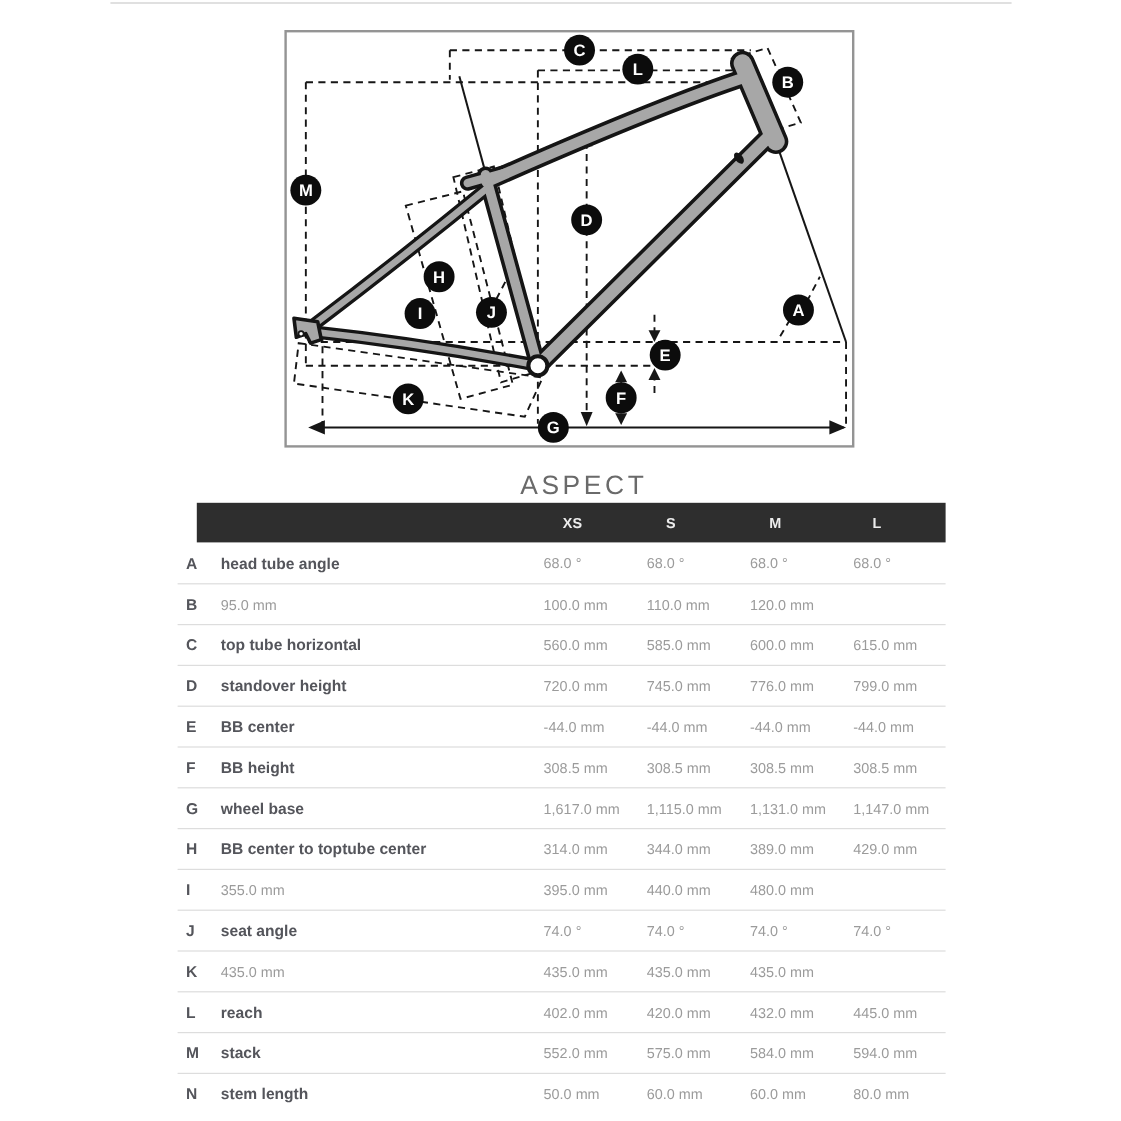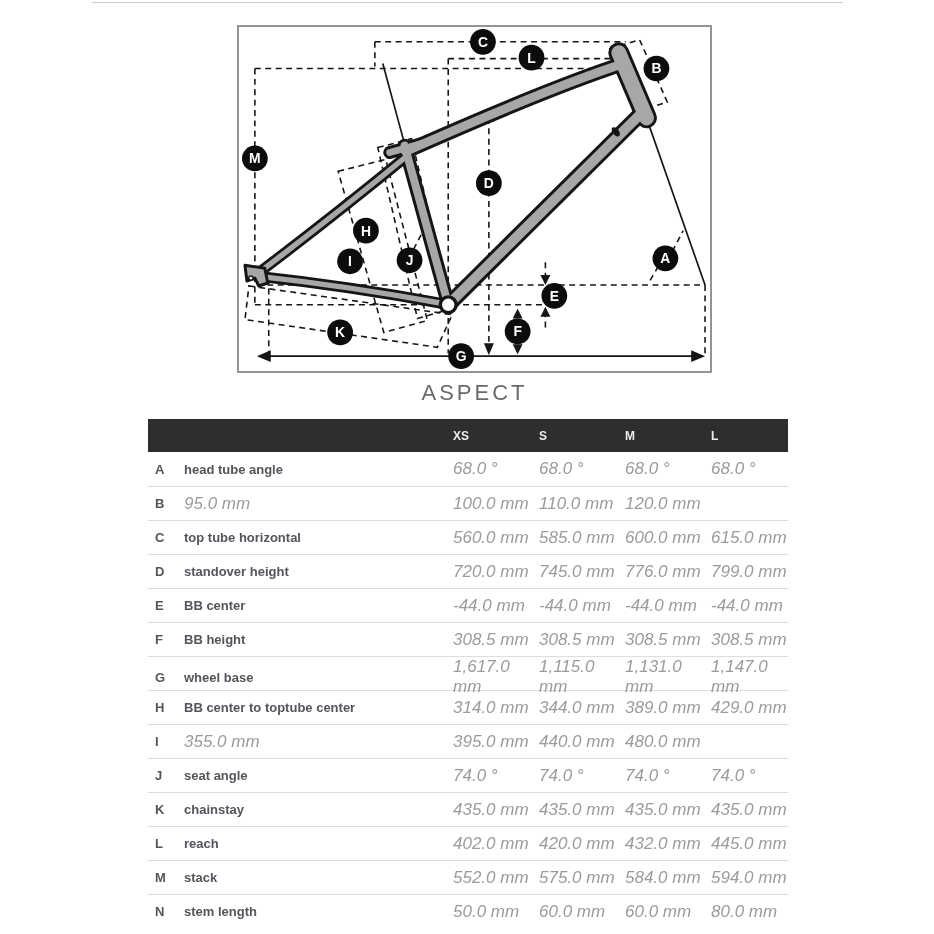--- a/index.html
+++ b/index.html
@@ -7,35 +7,35 @@
     width:934px;height:934px;position:relative;background:#ffffff;
     font-family:"Liberation Sans",sans-serif;overflow:hidden;
   }
   .top-rule{position:absolute;left:92px;top:2px;width:751px;height:1px;background:#cccccc;}
   .diagram-box{
     position:absolute;left:237px;top:25px;width:475px;height:348px;
     border:2px solid #949494;box-sizing:border-box;background:#ffffff;
   }
   .diagram-box svg{display:block;width:100%;height:100%;}
   .page-title{
-    position:absolute;left:237px;top:380px;width:475px;margin:0;
+    position:absolute;left:237px;top:380px;width:475px;margin:12px;
     text-align:center;font-size:22px;font-weight:400;letter-spacing:3px;
     color:#6a6a6a;
   }
   .geo-table{position:absolute;left:148px;top:419px;width:640px;}
   .tgrid{
     display:grid;grid-template-columns:29px 269px 86px 86px 86px 77px;
     padding-left:7px;align-items:center;box-sizing:border-box;
   }
-  .thead{height:33px;background:#2e2e2e;}
+  .thead{height:33px;background:#2e2e2e;margin-left:16px;}
   .thead .tcol{color:#ececec;font-size:12px;font-weight:700;}
   .trow{height:34px;}
   .trow + .trow{border-top:1px solid #dddddd;}
   .tletter,.tlabel{font-size:13px;font-weight:700;color:#54555b;}
-  .tval{font-size:17px;color:#9b9b9b;font-style:italic;}
+  .tval{font-size:12px;color:#9b9b9b;}
   .dash{stroke:#161616;stroke-width:1.6;fill:none;stroke-dasharray:6 4.5;}
   .solid-thin{stroke:#161616;stroke-width:1.7;fill:none;}
   .arrow{fill:#161616;stroke:none;}
   .tube-b{stroke:#151515;fill:none;stroke-linecap:round;}
   .tube-g{stroke:#a7a7a7;fill:none;stroke-linecap:round;}
   .lbl-circle{fill:#0c0c0c;}
   .lbl-text{fill:#ffffff;font-family:"Liberation Sans",sans-serif;font-size:14px;font-weight:700;text-anchor:middle;}
 </style>
 </head>
 <body>
@@ -250,21 +250,20 @@
       <div class="trow tgrid">
         <span class="tletter">J</span>
         <span class="tlabel">seat angle</span>
         <span class="tval">74.0 °</span>
         <span class="tval">74.0 °</span>
         <span class="tval">74.0 °</span>
         <span class="tval">74.0 °</span>
       </div>
       <div class="trow tgrid">
         <span class="tletter">K</span>
-        <span class="tlabel">chainstay</span>
         <span class="tval">435.0 mm</span>
         <span class="tval">435.0 mm</span>
         <span class="tval">435.0 mm</span>
         <span class="tval">435.0 mm</span>
       </div>
       <div class="trow tgrid">
         <span class="tletter">L</span>
         <span class="tlabel">reach</span>
         <span class="tval">402.0 mm</span>
         <span class="tval">420.0 mm</span>

